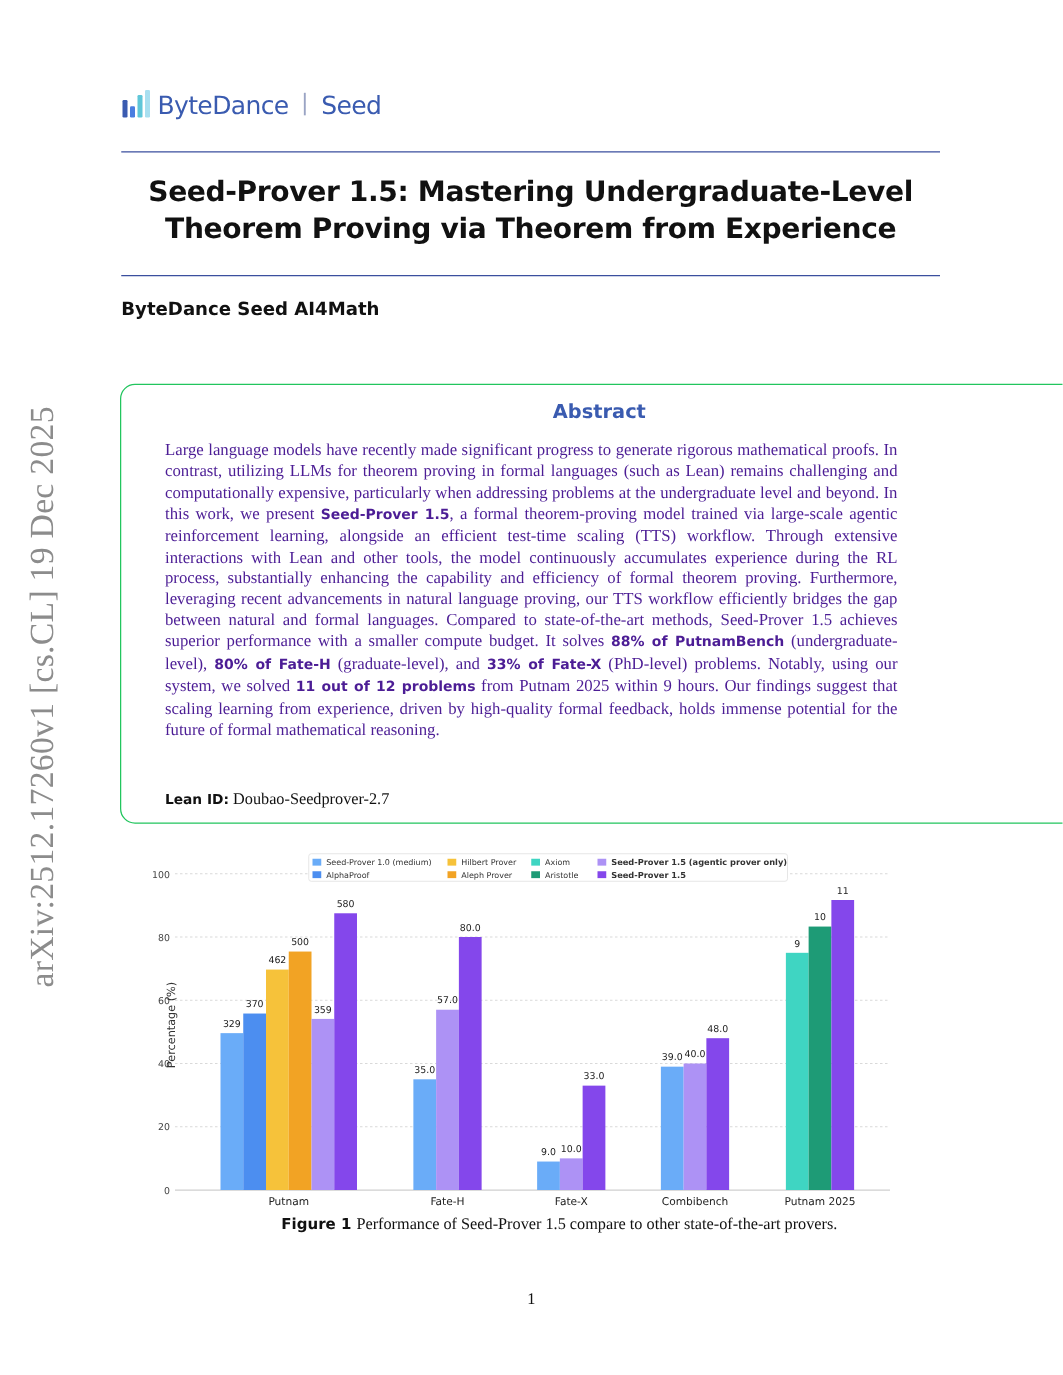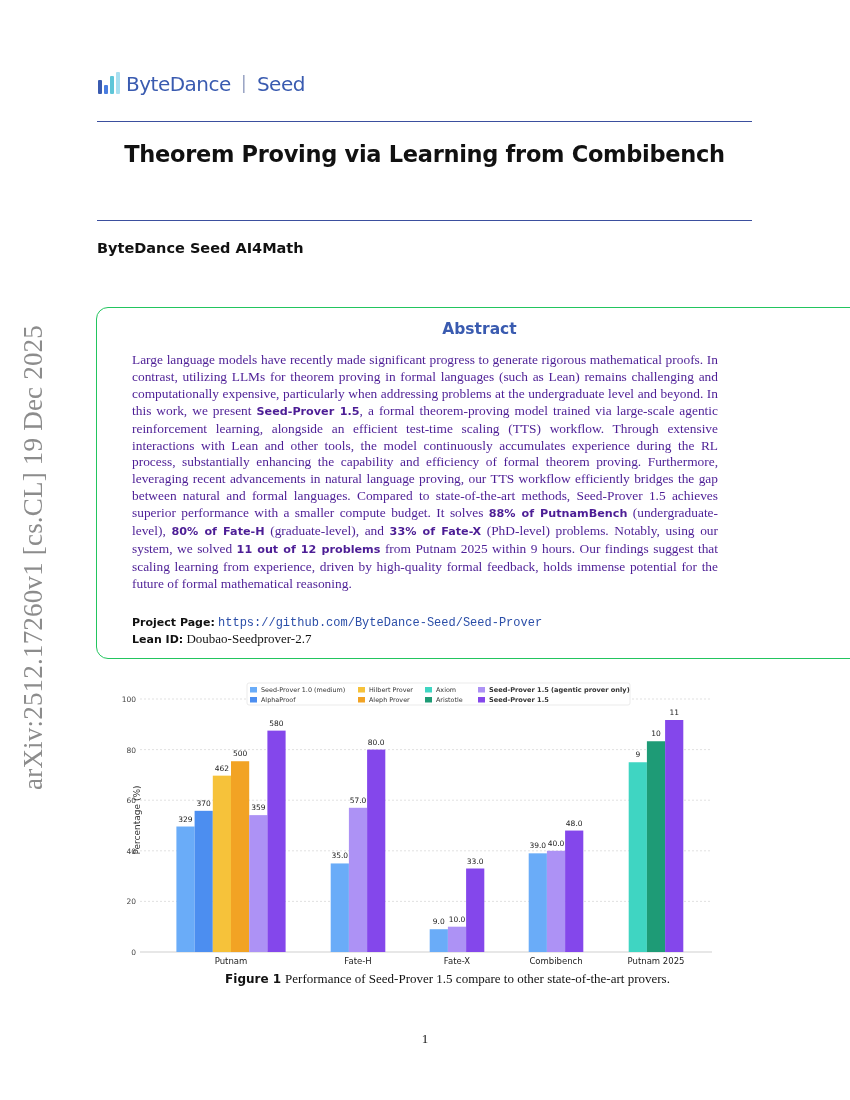--- a/index.html
+++ b/index.html
@@ -38,33 +38,30 @@
     <span style="height:18px;background:#5fc6d8"></span>
     <span style="height:22px;background:#a8dff0"></span>
   </div>
   <span class="logo-text">ByteDance</span>
   <span class="logo-sep">|</span>
   <span class="logo-text">Seed</span>
 </div>
 
 <div class="rule" style="top:121px"></div>
 <div class="title">
-  <div>Theorem Proving via Learning from Combibench</div>
+  <div>Seed-Prover 1.5: Mastering Undergraduate-Level</div>
+  <div>Theorem Proving via Theorem from Experience</div>
 </div>
 <div class="rule" style="top:220px"></div>
 
 <div class="authors">ByteDance Seed AI4Math</div>
 
 <div class="abstract-box">
   <div class="abstract-title">Abstract</div>
   <div class="abstract-body"><span>Large language models have recently made significant progress to generate rigorous mathematical proofs.  In contrast, utilizing LLMs for theorem proving in formal languages (such as Lean) remains challenging and computationally expensive, particularly when addressing problems at the undergraduate level and beyond. In this work, we present </span><b>Seed-Prover 1.5</b><span>, a formal theorem-proving model trained via large-scale agentic reinforcement learning, alongside an efficient test-time scaling (TTS) workflow.  Through extensive interactions with Lean and other tools, the model continuously accumulates experience during the RL process, substantially enhancing the capability and efficiency of formal theorem proving. Furthermore, leveraging recent advancements in natural language proving, our TTS workflow efficiently bridges the gap between natural and formal languages. Compared to state-of-the-art methods, Seed-Prover 1.5 achieves superior performance with a smaller compute budget.  It solves </span><b>88% of PutnamBench</b><span> (undergraduate-level), </span><b>80% of Fate-H</b><span> (graduate-level), and </span><b>33% of Fate-X</b><span> (PhD-level) problems. Notably, using our system, we solved </span><b>11 out of 12 problems</b><span> from Putnam 2025 within 9 hours. Our findings suggest that scaling learning from experience, driven by high-quality formal feedback, holds immense potential for the future of formal mathematical reasoning.</span></div>
-  <div class="meta" style="top:306px">
-    <b>Project Page:</b>
-    <span class="link">https://github.com/ByteDance-Seed/Seed-Prover</span>
-  </div>
   <div class="meta" style="top:323px">
     <b>Lean ID:</b>
     <span>Doubao-Seedprover-2.7</span>
   </div>
 </div>
 
 <svg class="chart" id="chart" width="850" height="1000" viewBox="0 0 850 1000">
     <text x="136" y="955" font-size="7.5" text-anchor="end" fill="#444" font-family="DejaVu Sans, sans-serif">0</text>
     <line x1="140" x2="712" y1="901.4" y2="901.4" stroke="#d9d9d9" stroke-width="0.8" stroke-dasharray="2,2"></line>
     <text x="136" y="904.4" font-size="7.5" text-anchor="end" fill="#444" font-family="DejaVu Sans, sans-serif">20</text>

